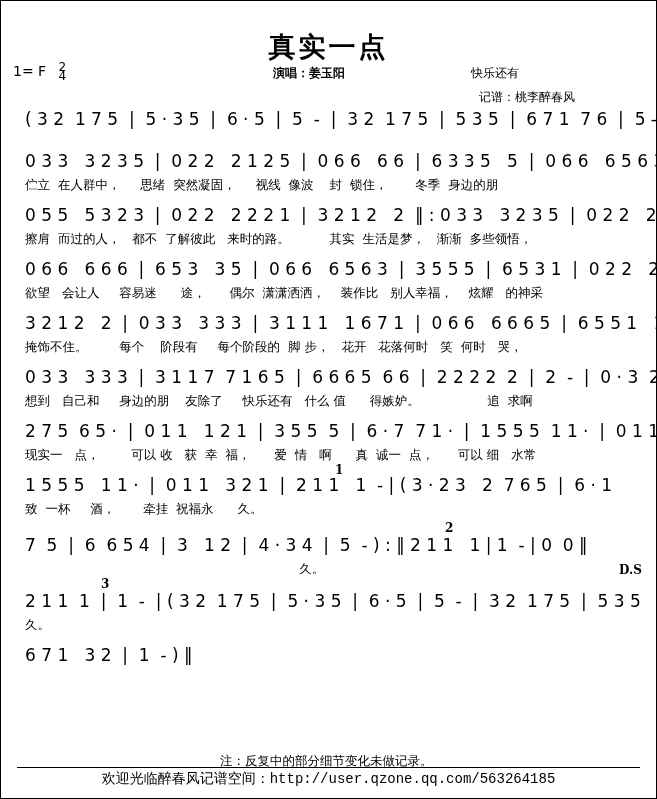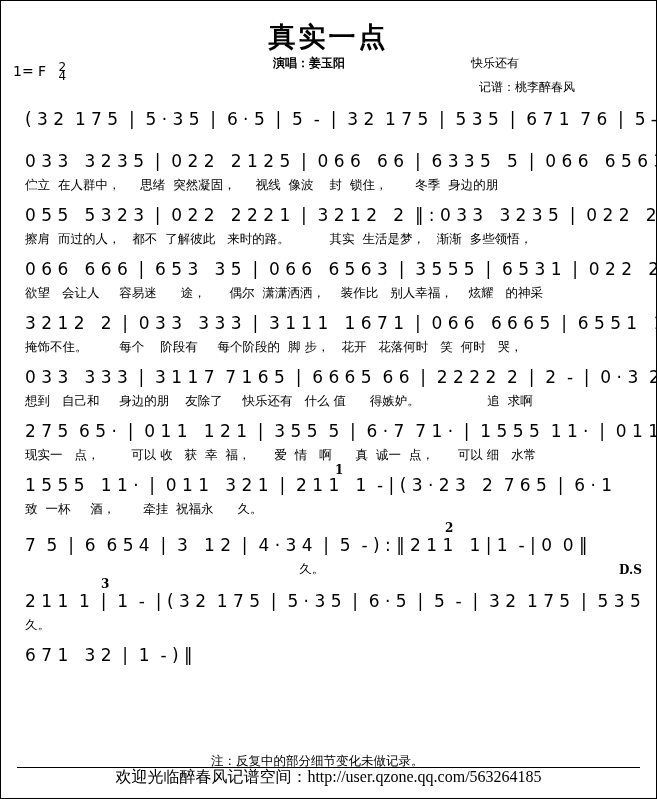--- a/index.html
+++ b/index.html
@@ -16,21 +16,21 @@
     left:0;top:0;
     width:657px;height:799px;
     border:1px solid #000;
     box-sizing:border-box;
   }
   .title{
     text-align:center;
     font-size:27px;
     font-weight:bold;
     letter-spacing:3px;
-    margin-top:18px;
+    margin-top:28px;
     font-family:"DejaVu Sans", sans-serif;
   }
   .credit-row{
     position:relative;
     height:22px;
     font-size:12px;
     font-family:"DejaVu Sans", sans-serif;
   }
   .c-singer{position:absolute;left:272px;top:0;font-weight:bold;}
   .c-author{position:absolute;left:470px;top:0;}
@@ -77,26 +77,26 @@
     font-size:12.5px;
     white-space:pre;
     font-family:"DejaVu Sans", sans-serif;
     letter-spacing:0px;
   }
   .footer{
     position:absolute;
     left:0;right:0;
     bottom:10px;
     text-align:center;
-    font-size:16px;
-    font-family:Liberation Serif, serif;
+    font-size:14px;
+    font-family:Liberation Mono, monospace;
   }
   .note-note{
     position:absolute;
-    left:210px;
+    left:219px;
     top:752px;
     font-size:12.5px;
     font-family:"DejaVu Sans", sans-serif;
   }
   .hr{
     position:absolute;
     left:16px;right:16px;
     bottom:30px;
     border-top:1px solid #000;
     height:0;

